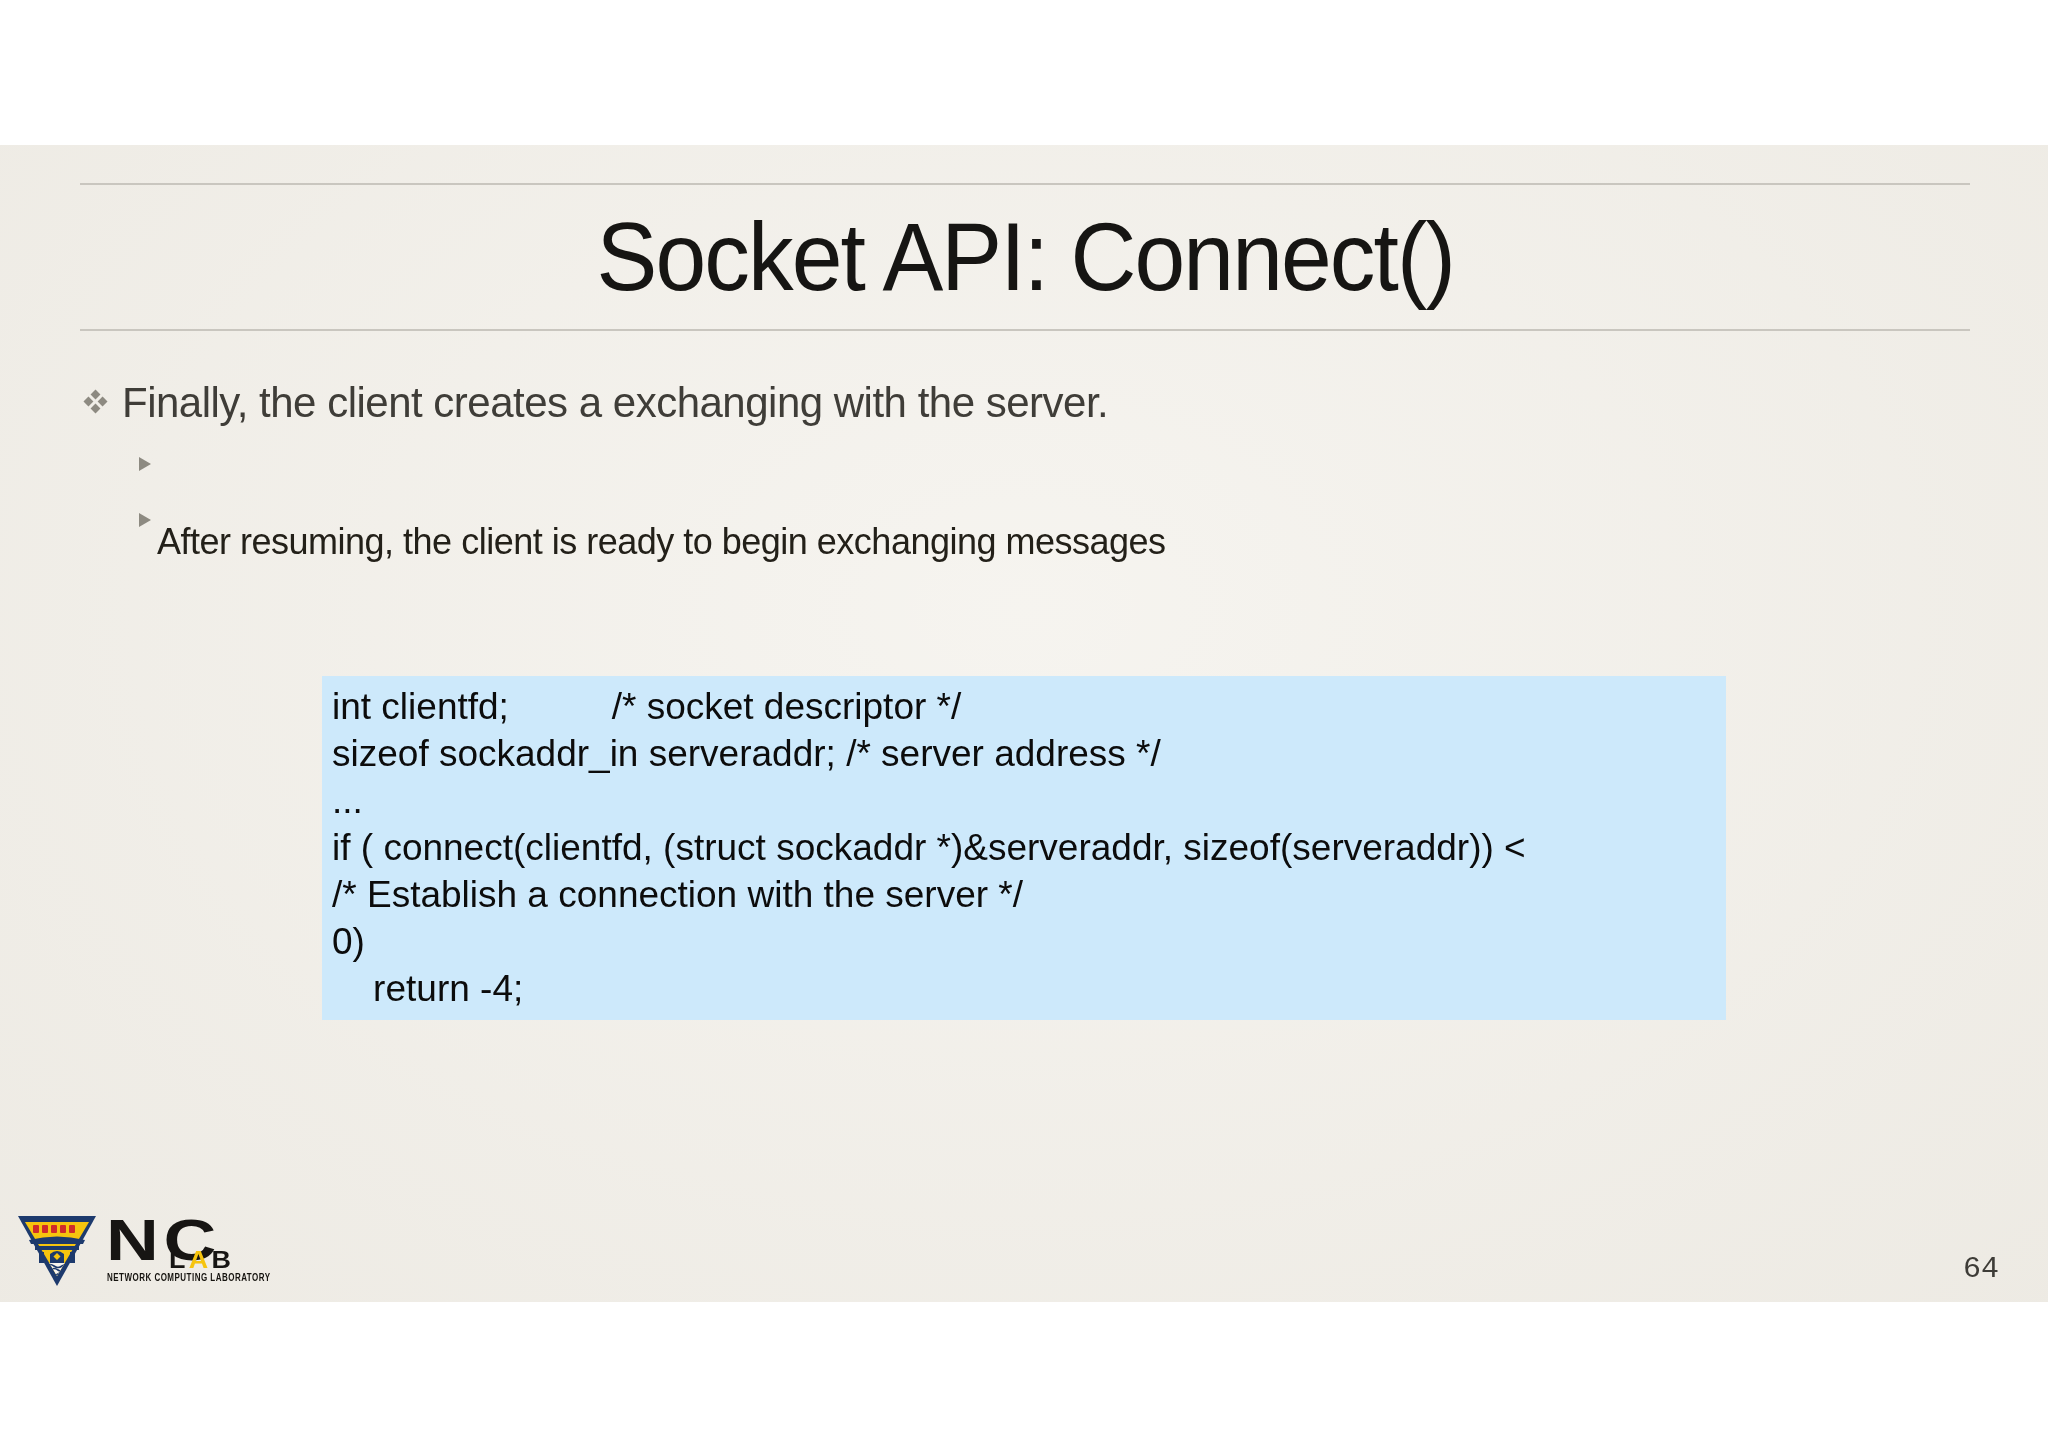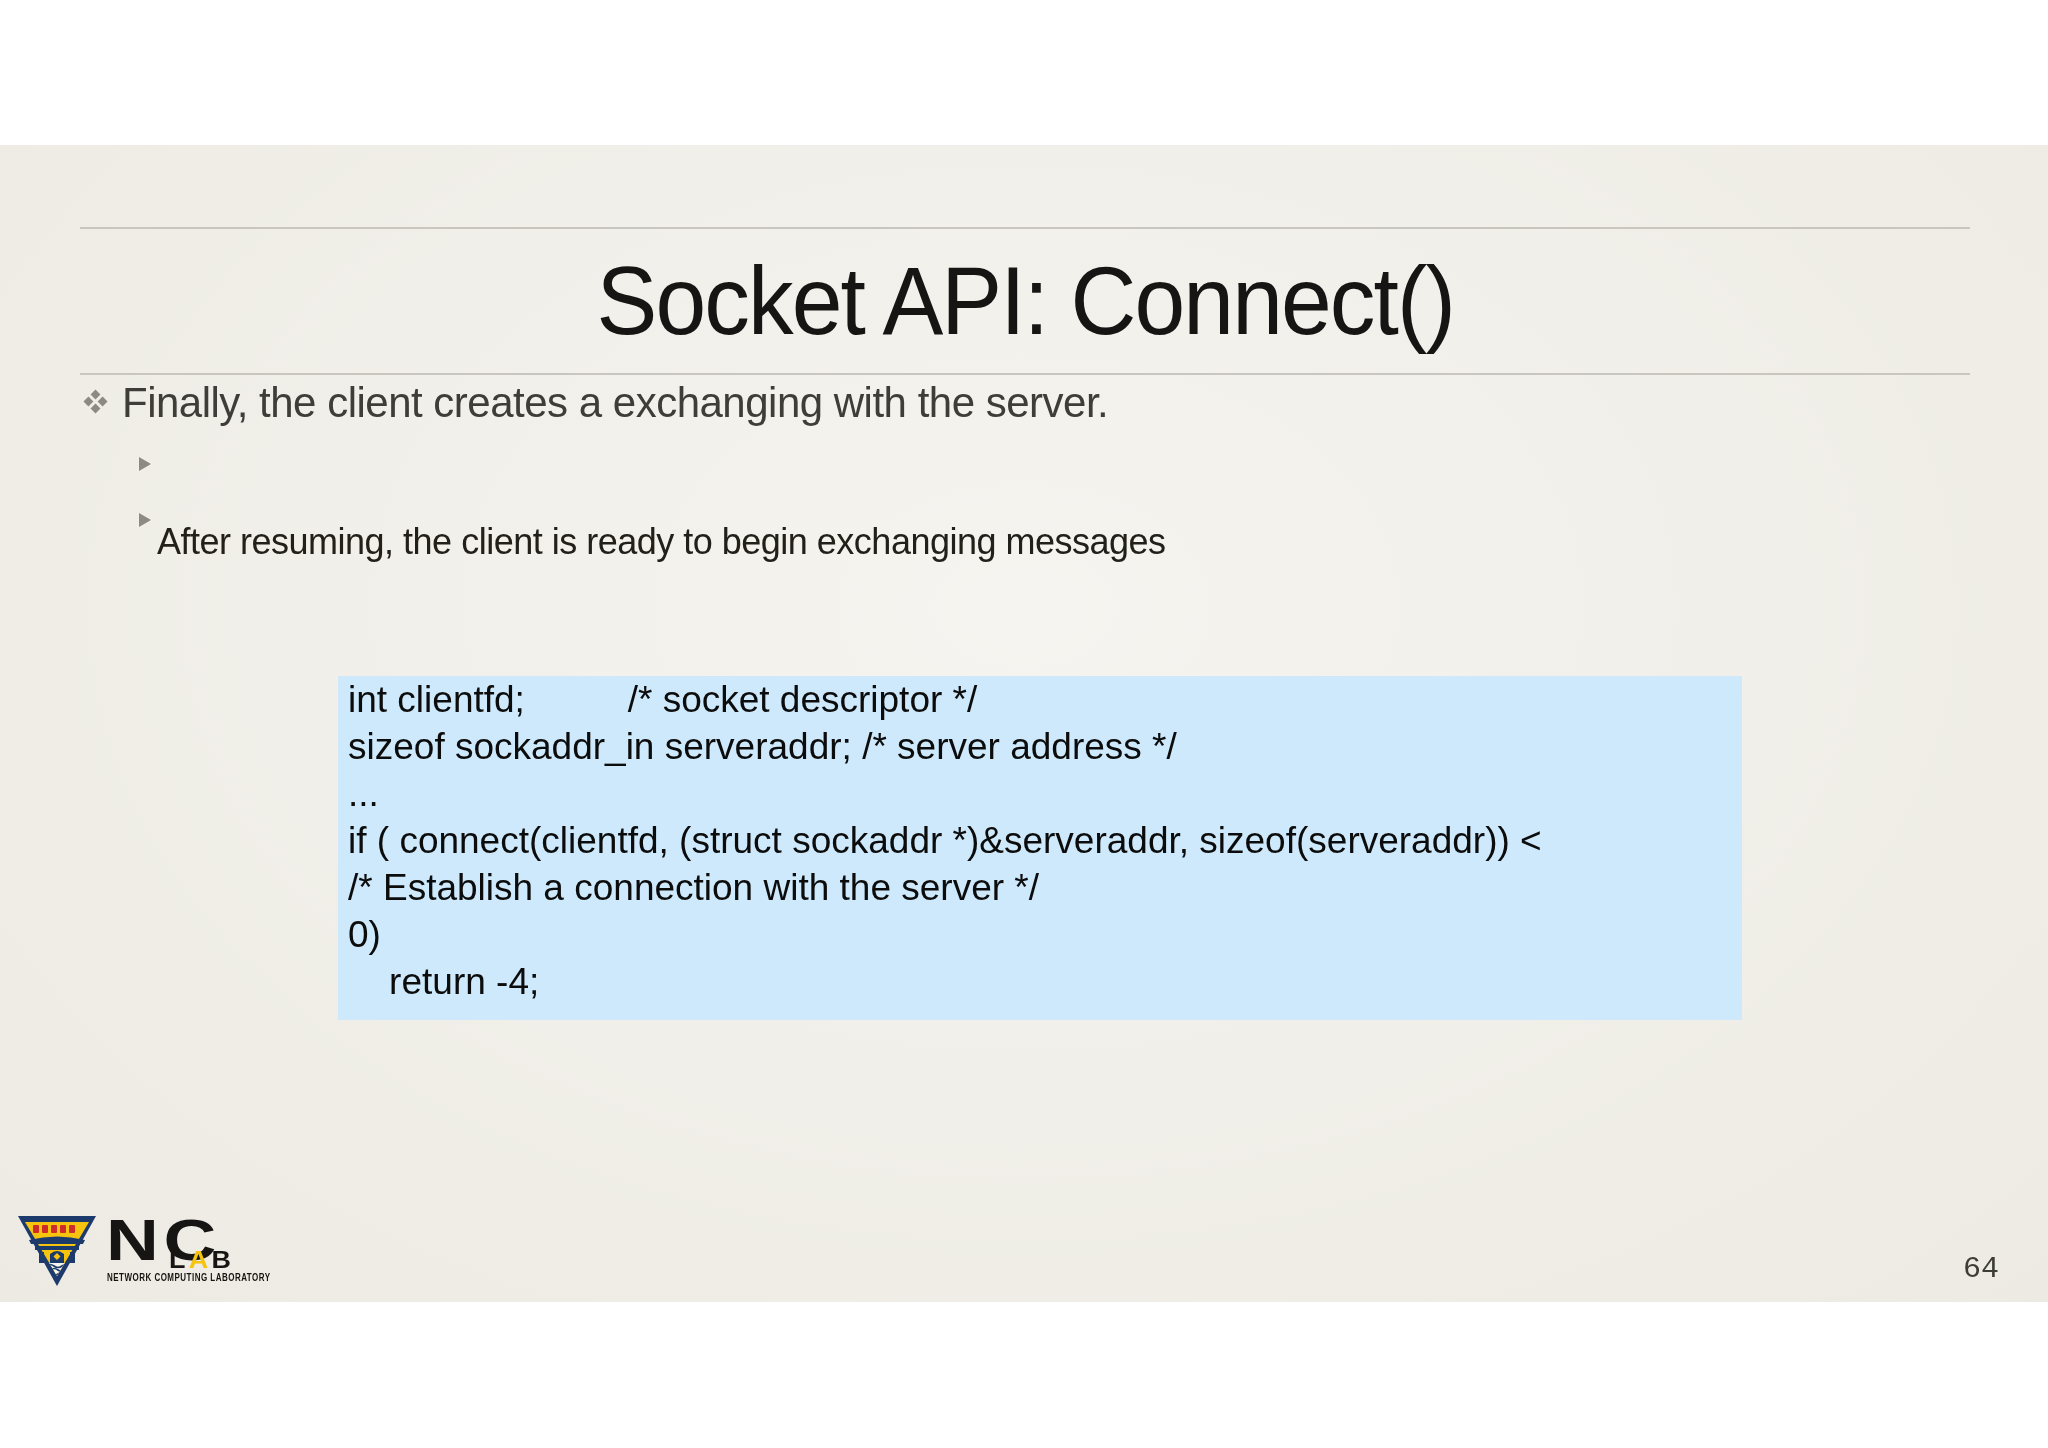--- a/index.html
+++ b/index.html
@@ -20,21 +20,20 @@
   }
   .title-band {
     position: absolute;
     left: 80px; top: 183px;
     width: 1890px; height: 144px;
     border-top: 2px solid #c9c6bf;
     border-bottom: 2px solid #c9c6bf;
     display: flex;
     align-items: center;
     justify-content: center;
-    margin-top: 44px;
   }
   .title-text {
     font-size: 96px;
     font-weight: 400;
     color: #161513;
     letter-spacing: -2px;
     transform: scaleX(0.95);
     white-space: nowrap;
   }
   
@@ -77,22 +76,21 @@
     letter-spacing: -0.5px;
   }
   .sub-1 { top: 446px; }
   .sub-2 { top: 520px; }
   .code-block {
     position: absolute;
     left: 322px; top: 676px;
     width: 1404px; height: 344px;
     background: #cde9fb;
     box-sizing: border-box;
-    padding: 0 10px;
-    margin-left: 16px;
+    padding: 7px 10px;
   }
   .code-line {
     font-size: 37px;
     line-height: 47px;
     color: #0c0c0c;
     white-space: pre;
     letter-spacing: 0px;
   }
   .page-number {
     position: absolute;

